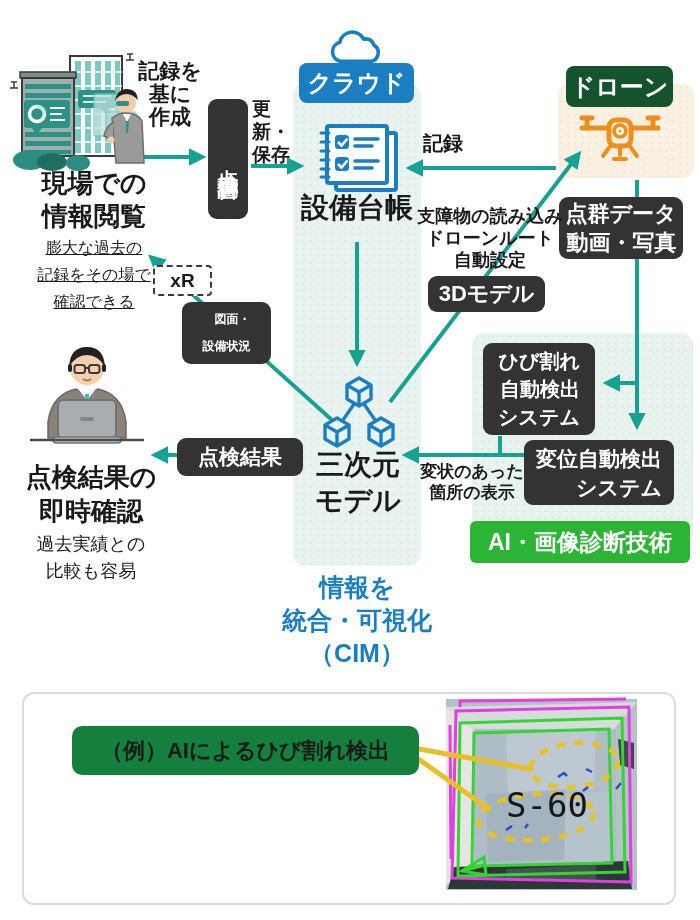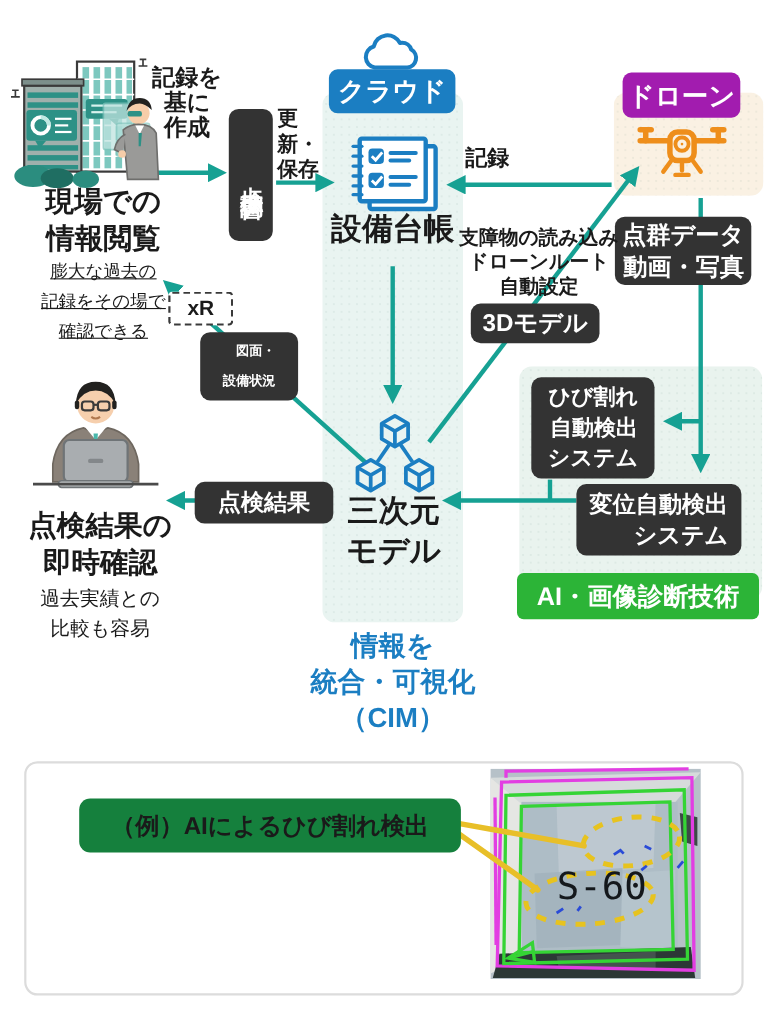--- a/index.html
+++ b/index.html
@@ -45,21 +45,21 @@
     <path class="arrowline" marker-end="url(#ah)" d="M524,455 H407"></path>
     <path class="arrowline" marker-end="url(#ah)" d="M293,455 H156"></path>
     <path class="arrowline" marker-end="url(#ah)" d="M333,421 L152,258"></path>
   </svg>
 
   <svg style="left:325px;top:20px;" width="64" height="46" viewBox="0 0 60 45">
     <path d="M46.5 24.5a8.5 8.5 0 0 0-8.1-6c-.6 0-1.3.1-1.9.2a12.5 12.5 0 0 0-23.4 3.1A9.6 9.6 0 0 0 14 40.5h29a8.6 8.6 0 0 0 3.5-16z" fill="#ffffff" stroke="#1b7ec2" stroke-width="3.6" stroke-linejoin="round"></path>
   </svg>
   <div class="tag" style="left:299px;top:63px;width:115px;height:40px;background:#1b7ec2;font-size:24px;">クラウド</div>
 
-  <div class="tag" style="left:566px;top:66px;width:107px;height:41px;background:#a21caf;font-size:24px;">ドローン</div>
+  <div class="tag" style="left:566px;top:66px;width:107px;height:41px;background:#14532d;font-size:24px;">ドローン</div>
   <svg style="left:578px;top:110px;" width="84" height="56" viewBox="0 0 84 56" fill="none" stroke="#ee8e1b" stroke-width="5" stroke-linecap="round">
     <path d="M4,18 H31"></path>
       <path d="M53,18 H80"></path>
     <path d="M9,18 V8"></path>
       <path d="M4,8 H14"></path>
     <path d="M75,18 V8"></path>
       <path d="M70,8 H80"></path>
     <rect x="31" y="10" width="22" height="26" rx="7" fill="#faf1e3"></rect>
     <circle cx="42" cy="21" r="6" stroke-width="3.5"></circle>
     <circle cx="42" cy="21" r="1.2" fill="#ee8e1b" stroke="none"></circle>
@@ -180,20 +180,22 @@
   <div class="lbl" style="left:153px;top:265px;width:55px;height:27px;font-size:19px;line-height:27px;background:#ffffff;border:2px dashed #3a3a3a;border-radius:4px;">xR</div>
   <div class="bx" style="left:182px;top:302px;width:89px;height:62px;font-size:12px;line-height:27px;">図面・
 設備状況</div>
 
   <div class="bx" style="left:483px;top:343px;width:112px;height:92px;font-size:20px;line-height:28px;">ひび割れ
 自動検出
 システム</div>
   <div class="bx" style="left:524px;top:440px;width:150px;height:65px;font-size:21px;line-height:29px;">変位自動検出
 システム</div>
   <div class="tag" style="left:470px;top:521px;width:220px;height:42px;background:#2cb437;font-size:23px;border-radius:6px;">AI・画像診断技術</div>
+  <div class="lbl" style="left:420px;top:461px;width:104px;font-size:17px;line-height:21px;">変状のあった
+箇所の表示</div>
 
   <svg style="left:320px;top:376px;" width="78" height="80" viewBox="0 0 78 80" fill="#e9f4f1" stroke="#1b7ec2" stroke-width="3.4" stroke-linejoin="round">
     <path d="M34,28 L23,44" fill="none"></path>
       <path d="M44,28 L55,44" fill="none"></path>
     <g>
       <path d="M39,2 L51,9 L51,23 L39,30 L27,23 L27,9 Z"></path>
       <path d="M27,9 L39,16 L51,9 M39,16 L39,30" fill="none"></path>
     </g>
     <g>
       <path d="M17,42 L29,49 L29,63 L17,70 L5,63 L5,49 Z"></path>

